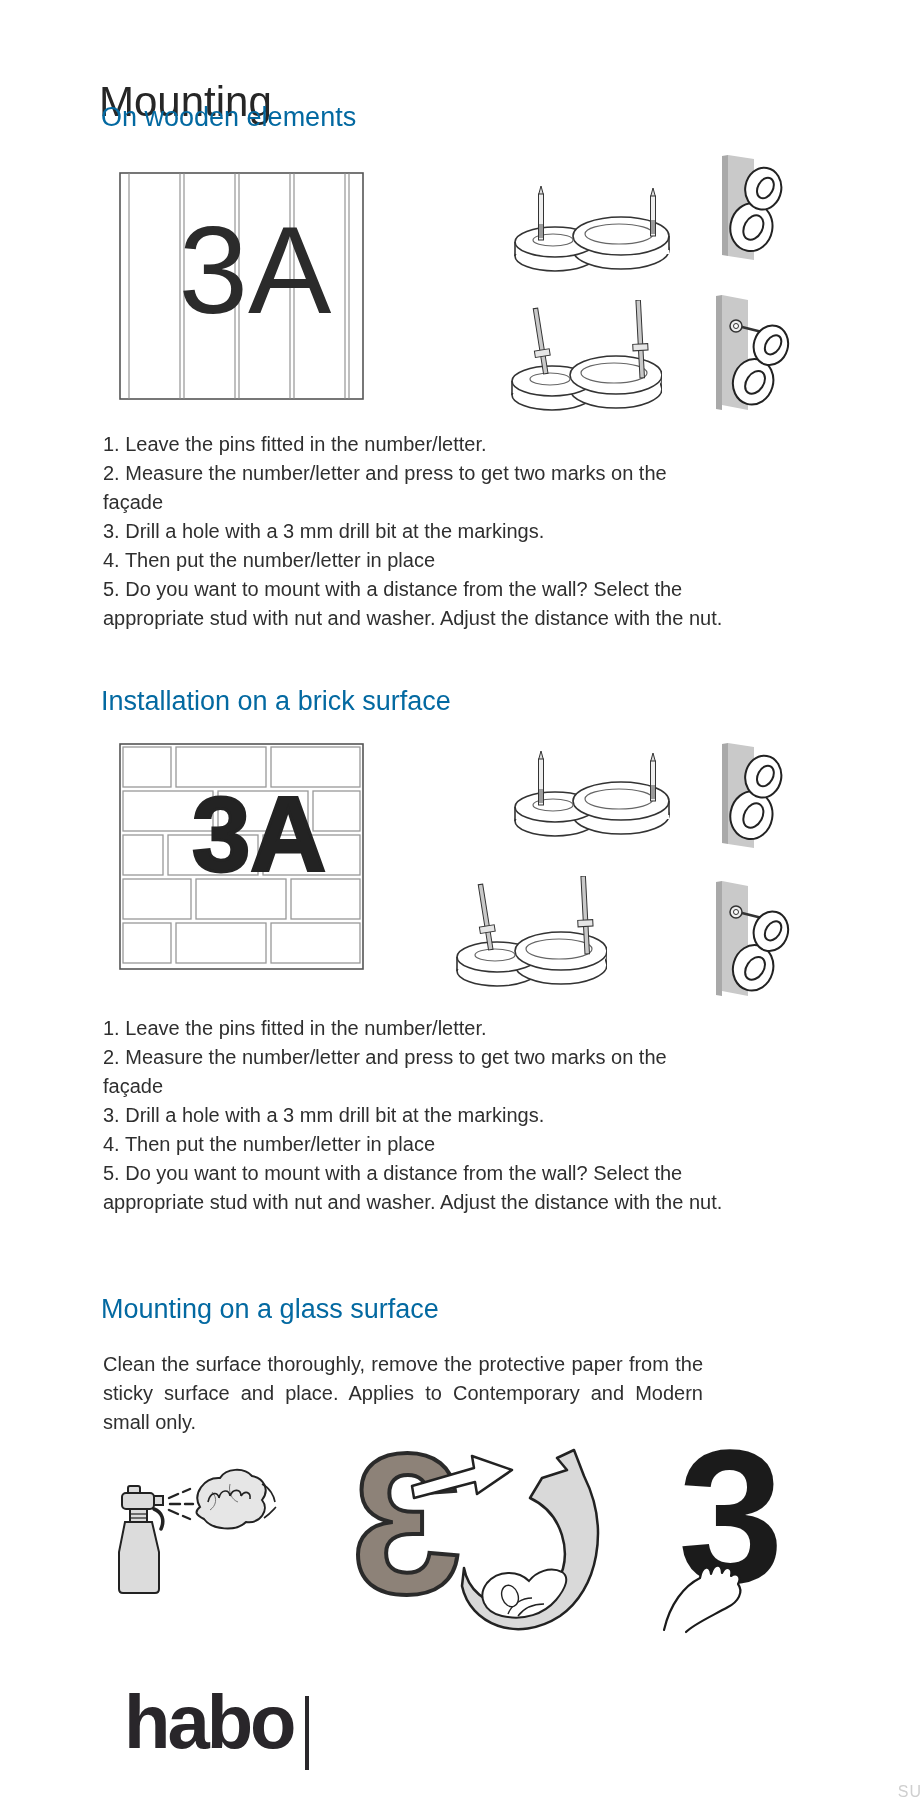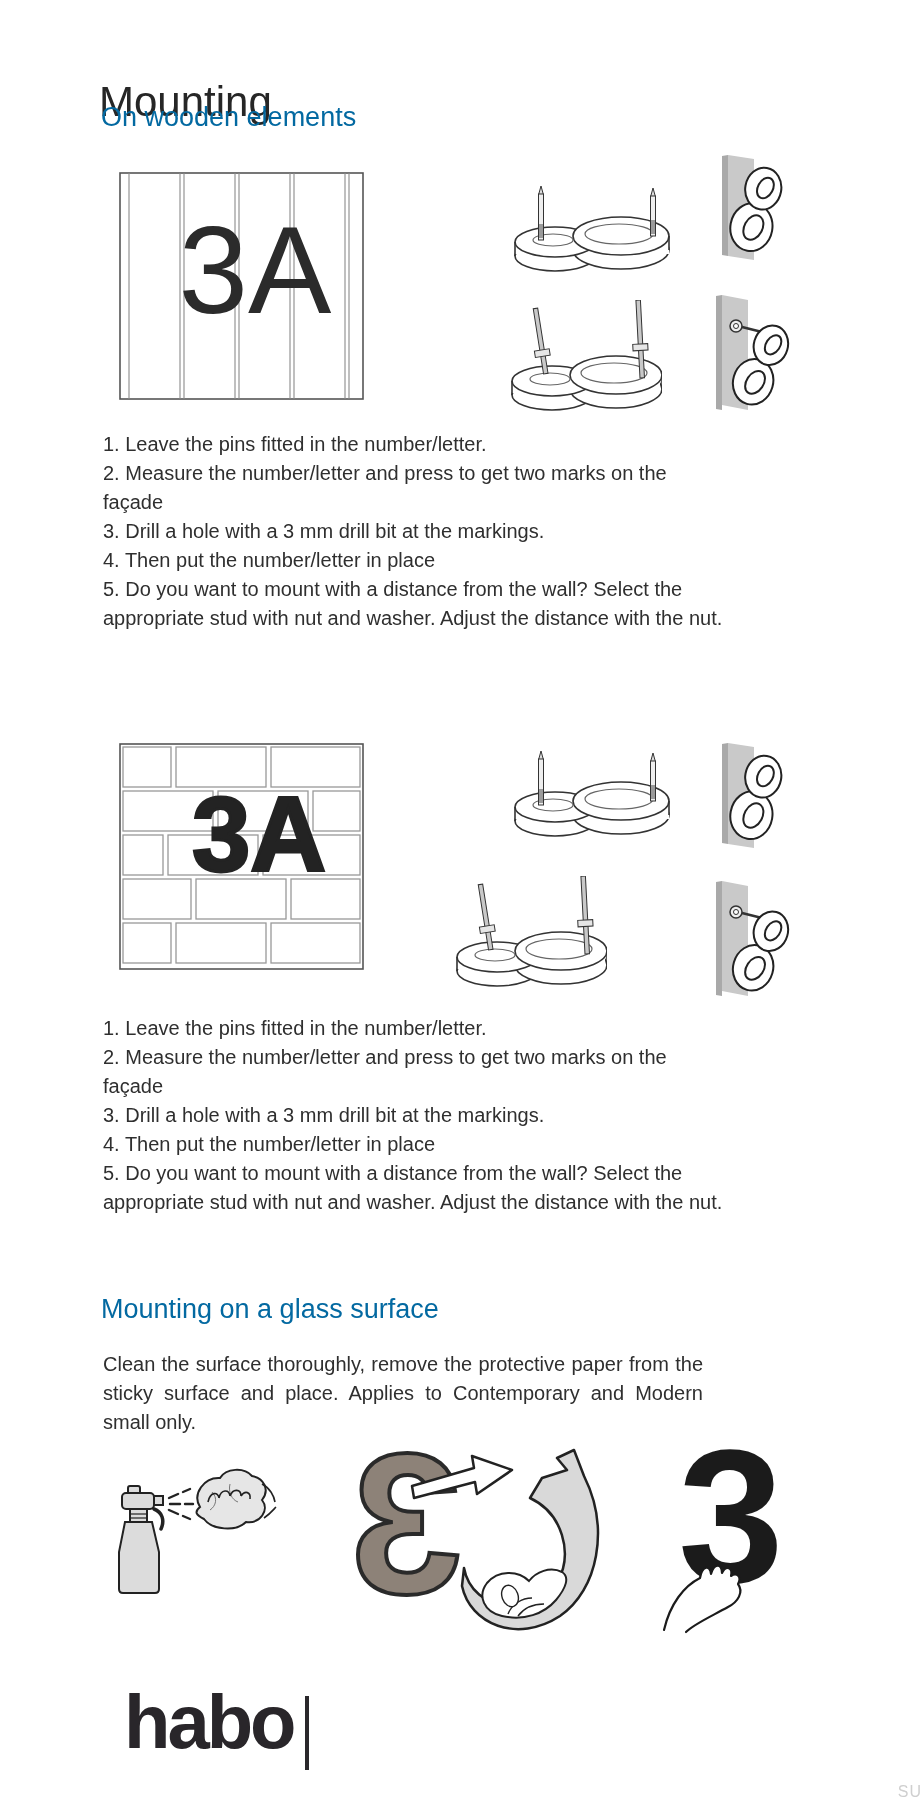--- a/index.html
+++ b/index.html
@@ -122,20 +122,21 @@
   </svg>
 
   <div class="abs steps steps-wood">
     <p>1. Leave the pins fitted in the number/letter.</p>
     <p>2. Measure the number/letter and press to get two marks on the façade</p>
     <p>3. Drill a hole with a 3 mm drill bit at the markings.</p>
     <p>4. Then put the number/letter in place</p>
     <p>5. Do you want to mount with a distance from the wall? Select the appropriate stud with nut and washer. Adjust the distance with the nut.</p>
   </div>
 
+  <div class="abs section-heading heading-brick">Installation on a brick surface</div>
 
   <svg class="abs" style="left:119px;top:743px;" width="245" height="227" viewBox="0 0 245 227">
     <rect x="1" y="1" width="243" height="225" fill="#fff" stroke="#555" stroke-width="1.6"></rect>
     <g fill="#fff" stroke="#999" stroke-width="1.3">
       <rect x="4" y="4" width="48" height="40"></rect>
         <rect x="57" y="4" width="90" height="40"></rect>
         <rect x="152" y="4" width="89" height="40"></rect>
       <rect x="4" y="48" width="90" height="40"></rect>
         <rect x="99" y="48" width="90" height="40"></rect>
         <rect x="194" y="48" width="47" height="40"></rect>

